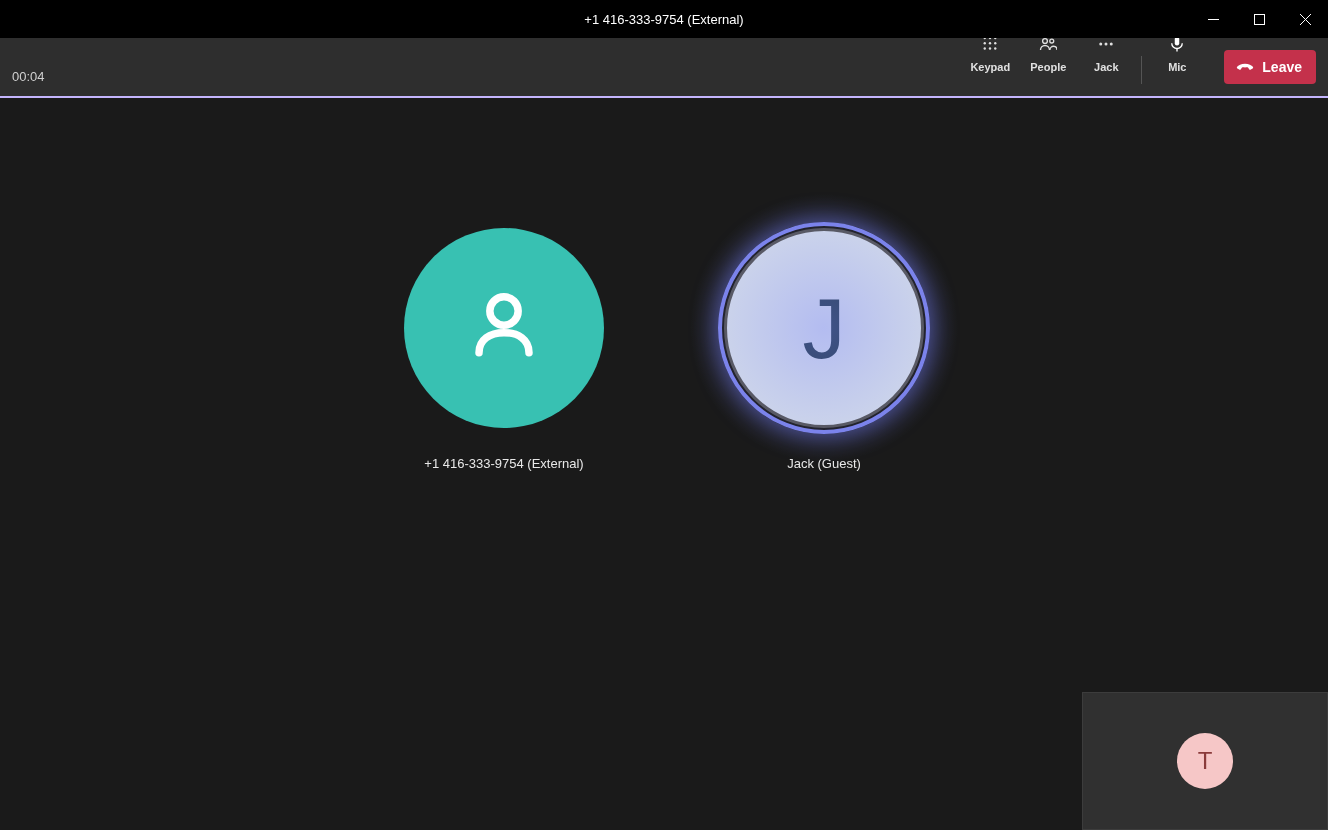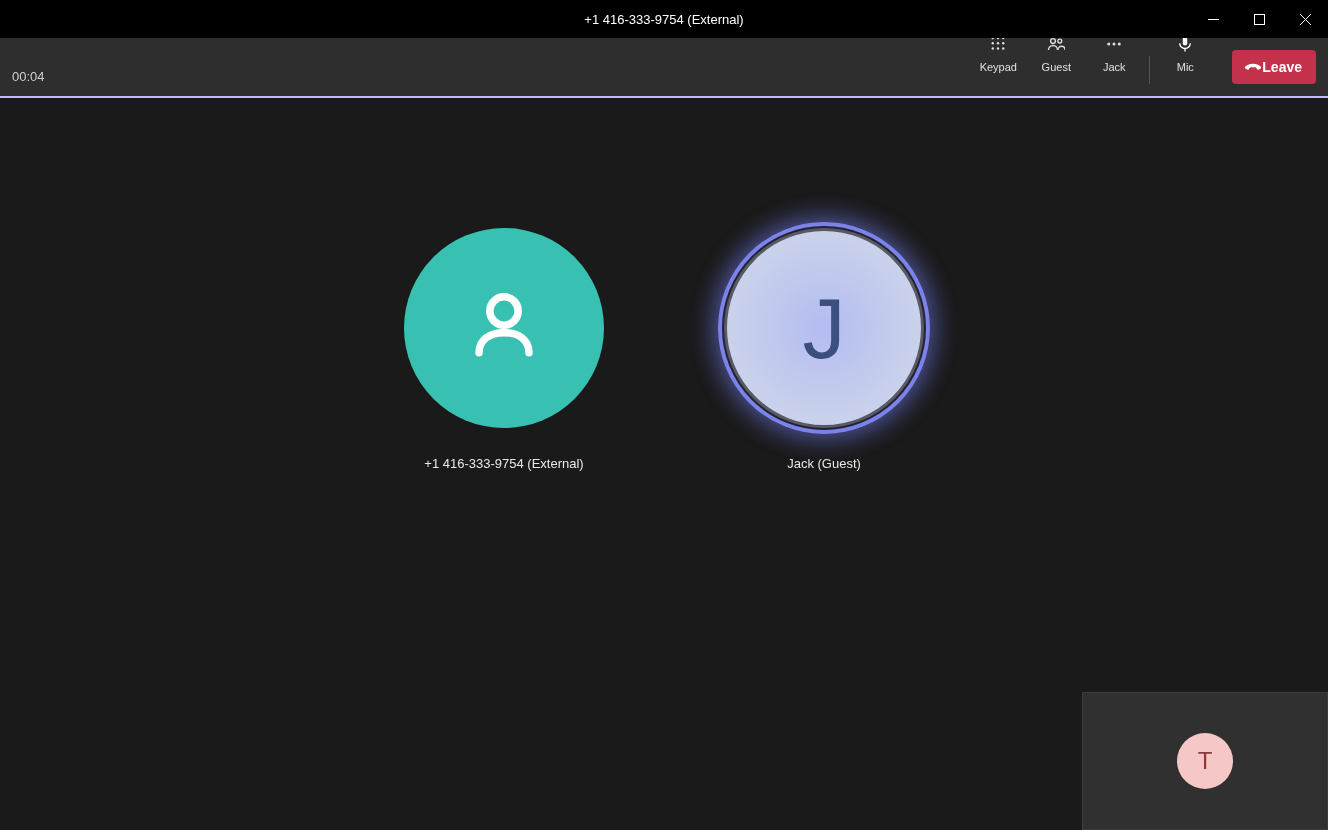--- a/index.html
+++ b/index.html
@@ -56,41 +56,42 @@
     display: flex;
     flex-direction: column;
     align-items: center;
     justify-content: center;
     width: 58px;
     height: 60px;
     color: #e0e0e0;
     font-size: 11px;
     gap: 6px;
     cursor: pointer;
+    font-weight: bold;
   }
   .tb-item svg { width: 18px; height: 18px; fill: currentColor; }
   .tb-divider {
     width: 1px;
     height: 28px;
     background: #555;
     margin: 0 6px;
   }
   .leave-btn {
     margin-left: 18px;
     background: #c4314b;
     border: none;
     border-radius: 4px;
     color: #fff;
     font-weight: 600;
     font-size: 14px;
     height: 34px;
     padding: 0 14px 0 12px;
     display: flex;
     align-items: center;
-    gap: 0;
+    gap: 8px;
     cursor: pointer;
   }
   .leave-btn svg { width: 18px; height: 18px; fill: #fff; }
 
   
   .stage {
     flex: 1;
     background: #1a1a1a;
     position: relative;
     display: flex;
@@ -237,21 +238,21 @@
 
   <div class="tb-item">
     <span>
       <svg viewBox="0 0 24 24">
           <circle cx="8" cy="8" r="3.2" fill="none" stroke="#e0e0e0" stroke-width="1.8"></circle>
           <circle cx="17" cy="8" r="2.6" fill="none" stroke="#e0e0e0" stroke-width="1.8"></circle>
           <path d="M2 20c0-3.3 2.7-6 6-6s6 2.7 6 6" fill="none" stroke="#e0e0e0" stroke-width="1.8"></path>
           <path d="M14.5 20c0-2.5 2-5 5-5s4.5 2.5 4.5 5" fill="none" stroke="#e0e0e0" stroke-width="1.8"></path>
         </svg>
     </span>
-    <span>Guest</span>
+    <span>People</span>
   </div>
 
   <div class="tb-item">
     <span>
       <svg viewBox="0 0 24 24">
           <circle cx="5" cy="12" r="2"></circle>
           <circle cx="12" cy="12" r="2"></circle>
           <circle cx="19" cy="12" r="2"></circle>
         </svg>
     </span>

